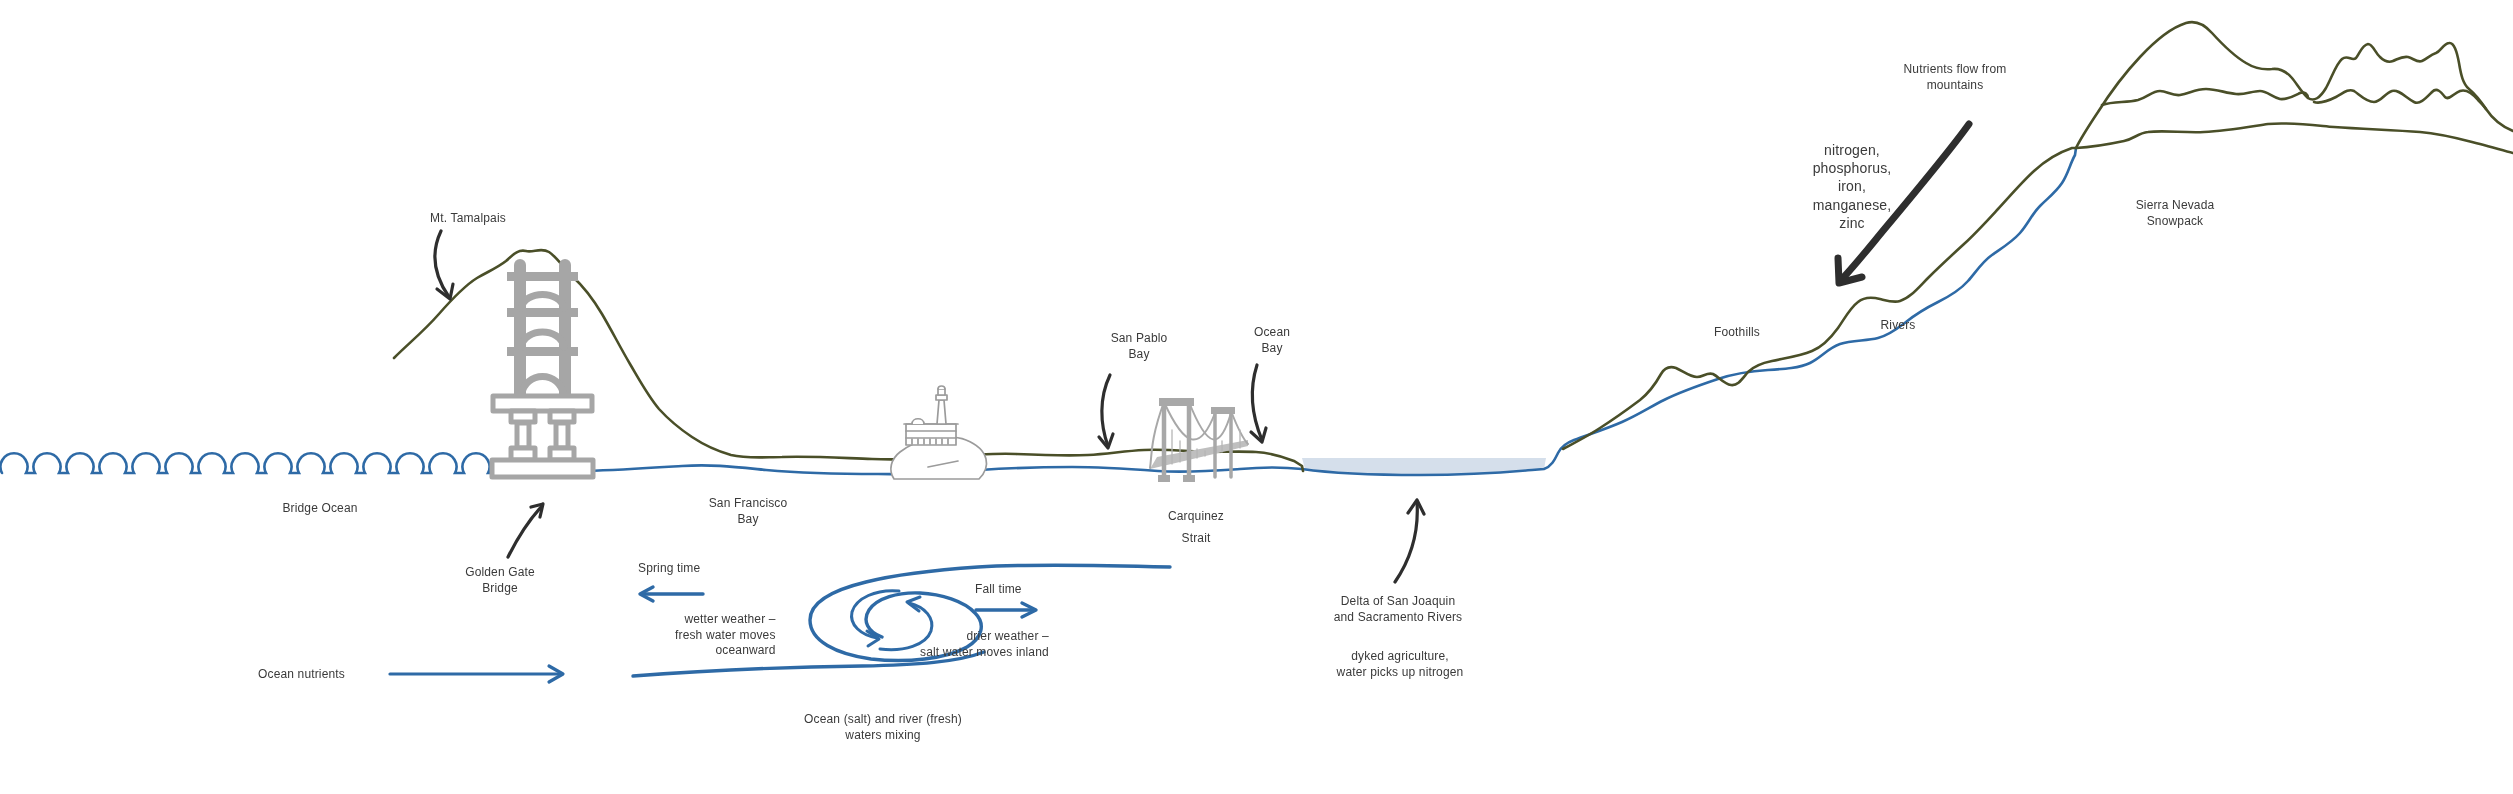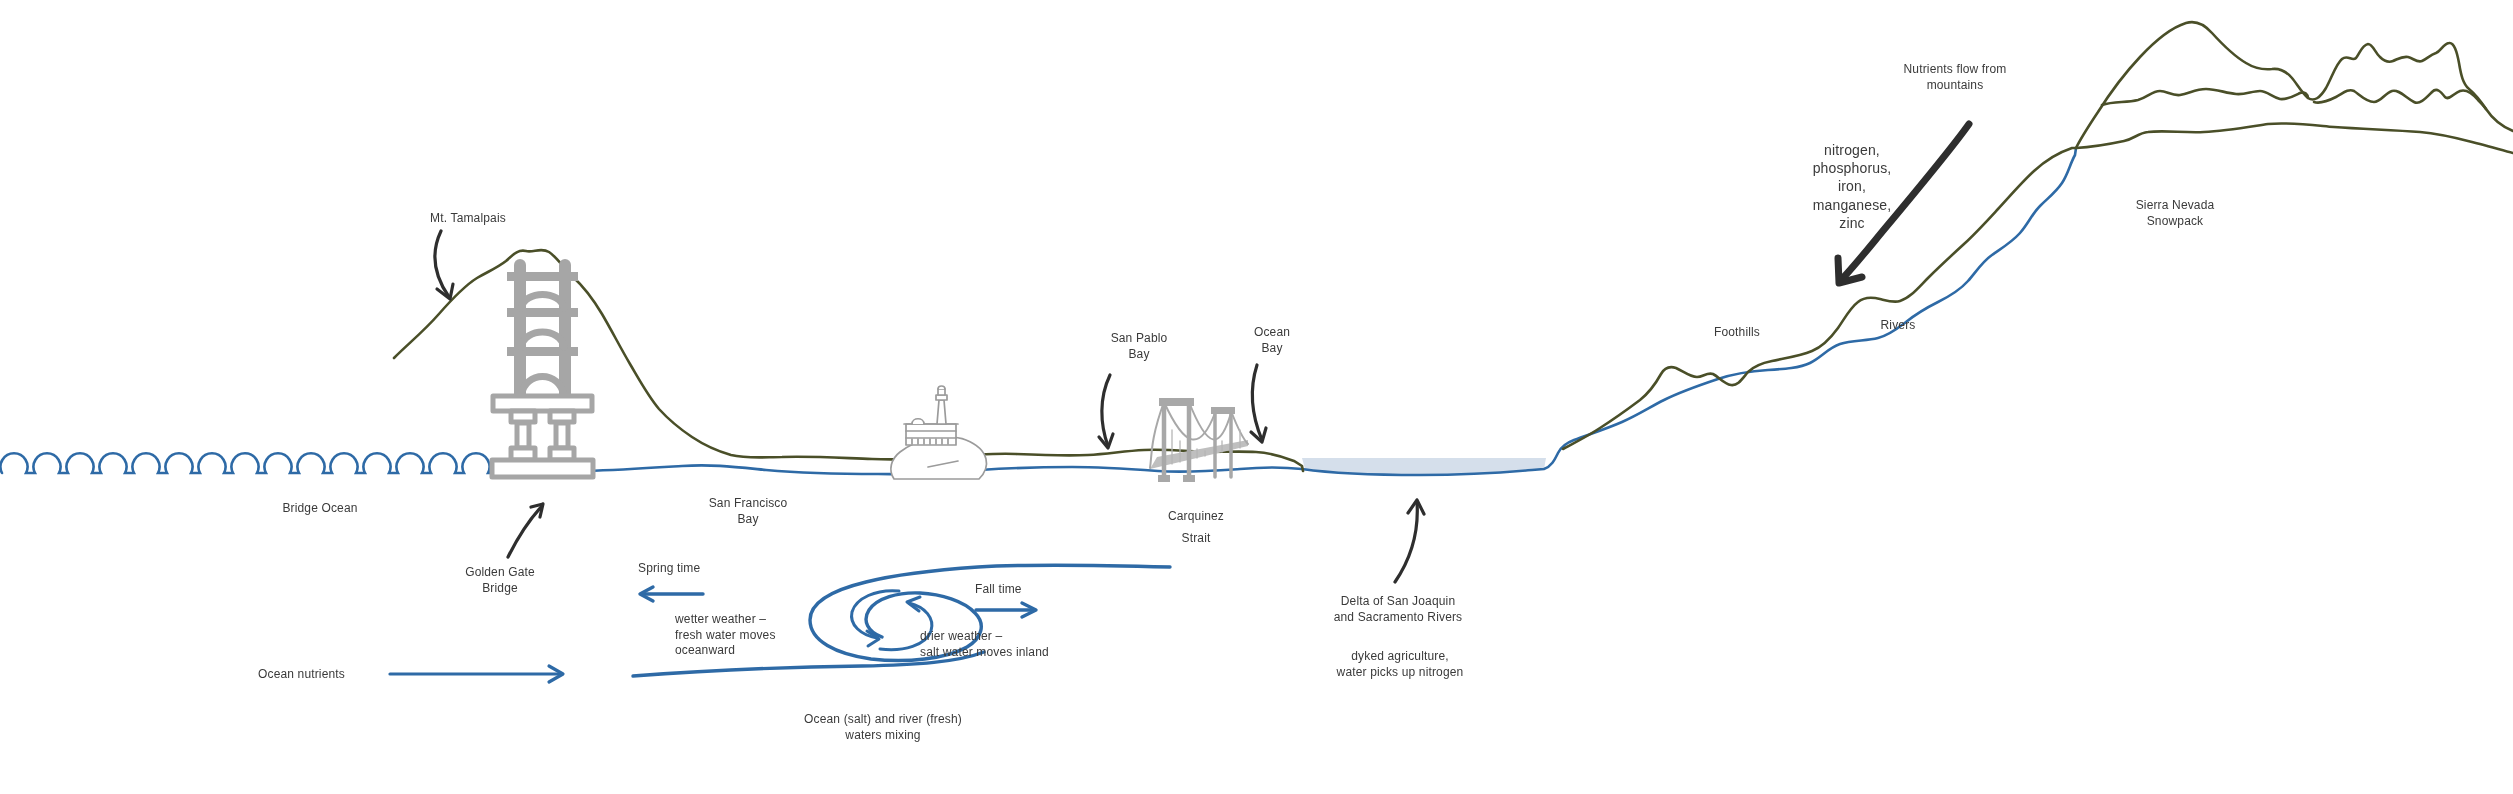--- a/index.html
+++ b/index.html
@@ -2,21 +2,21 @@
 <html><head>
 <meta charset="utf-8">
 <style>
   html,body{margin:0;padding:0;background:#fff;}
   #canvas{position:relative;width:2513px;height:794px;background:#fff;overflow:hidden;
           font-family:"Liberation Sans",sans-serif;}
   #art{position:absolute;left:0;top:0;}
   .label{position:absolute;font-size:12px;line-height:1.3;color:#3a3a3a;
          white-space:pre-line;text-align:center;transform:translate(-50%,-50%);
          letter-spacing:.15px;}
-  .label.left{transform:translate(0,-50%);text-align:left;}
+  .label.left{transform:translate(0,-50%);text-align:right;}
   .lh-wide{line-height:1.85;}
 </style>
 </head>
 <body>
 
 <div id="canvas">
 
   <svg id="art" width="2513" height="794" viewBox="0 0 2513 794">
 
     <path d="M 2 473 a 13.5 13.5 0 1 1 24 0 l 9 0 a 13.5 13.5 0 1 1 24 0 l 9 0 a 13.5 13.5 0 1 1 24 0 l 9 0 a 13.5 13.5 0 1 1 24 0 l 9 0 a 13.5 13.5 0 1 1 24 0 l 9 0 a 13.5 13.5 0 1 1 24 0 l 9 0 a 13.5 13.5 0 1 1 24 0 l 9 0 a 13.5 13.5 0 1 1 24 0 l 9 0 a 13.5 13.5 0 1 1 24 0 l 9 0 a 13.5 13.5 0 1 1 24 0 l 9 0 a 13.5 13.5 0 1 1 24 0 l 9 0 a 13.5 13.5 0 1 1 24 0 l 9 0 a 13.5 13.5 0 1 1 24 0 l 9 0 a 13.5 13.5 0 1 1 24 0 l 9 0 a 13.5 13.5 0 1 1 24 0 l 9 0" fill="none" stroke="#2e6aa6" stroke-width="2.6" stroke-linecap="round"></path>

